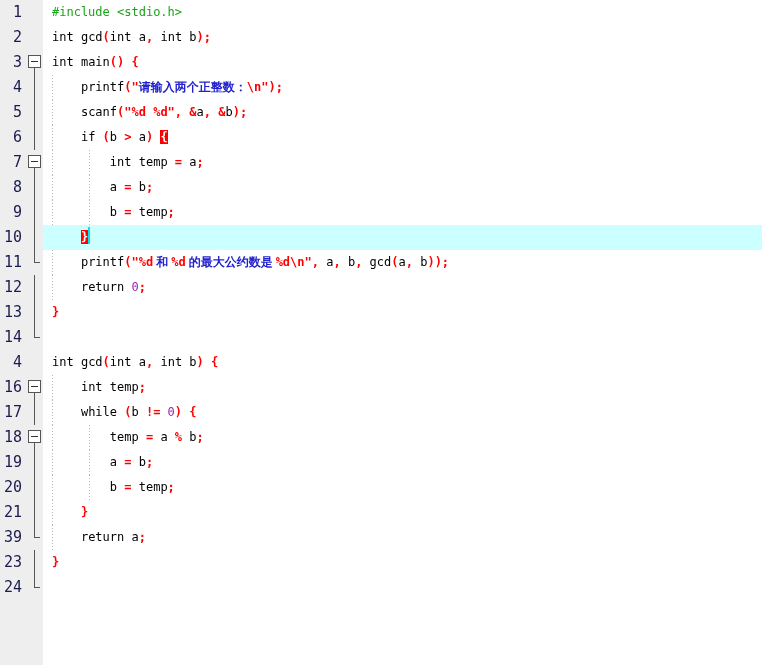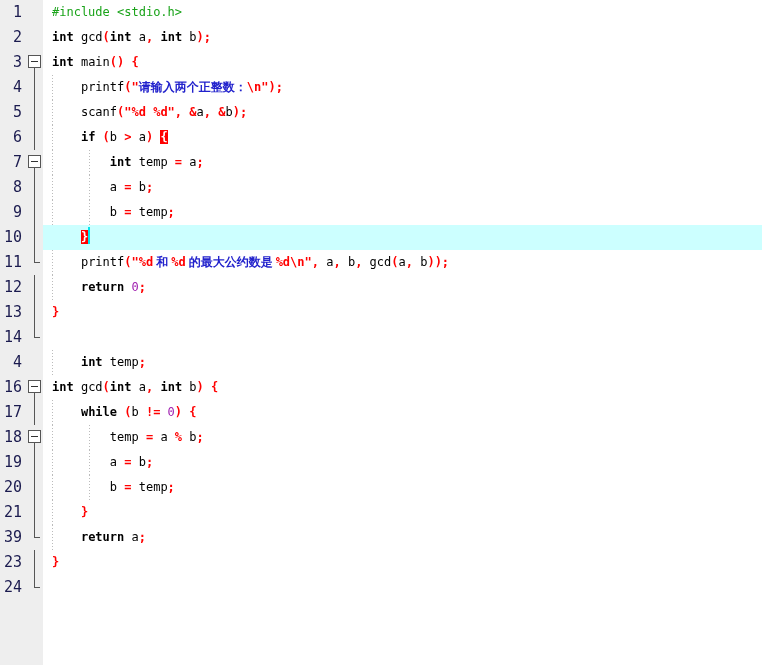--- a/index.html
+++ b/index.html
@@ -116,21 +116,21 @@
     content: "";
     position: absolute;
     left: 0px;
     top: 12px;
     width: 6px;
     height: 1px;
     background: #555555;
   }
 
   
-  .kw       { color: #000000; font-weight: bold; }
+  .kw       { color: #000000; font-weight: normal; }
   .id       { color: #000000; }
   .punc     { color: #ff0000; font-weight: bold; }
   .op       { color: #ff0000; font-weight: bold; }
   .num-lit  { color: #a020b0; }
   .pre      { color: #19a319; }
   .str      { color: #ff0000; font-weight: bold; }
   .str-cjk  { color: #2222cc; font-weight: bold; font-family: Liberation Serif, serif; }
   .brace-hl { background: #ff0000; color: #ffffff; font-weight: bold; }
   .caret {
     display: inline-block;
@@ -331,23 +331,23 @@
     <div class="line highlight"><span class="codetext">    <span class="brace-hl">}</span><span class="caret"></span></span></div>
 
     <div class="line"><span class="iguide l1"></span><span class="codetext">    <span class="id">printf</span><span class="str">("%d</span><span class="str-cjk"> 和 </span><span class="str">%d</span><span class="str-cjk"> 的最大公约数是 </span><span class="str">%d\n"</span><span class="punc">,</span><span class="id"> a</span><span class="punc">,</span><span class="id"> b</span><span class="punc">,</span><span class="id"> gcd</span><span class="punc">(</span><span class="id">a</span><span class="punc">,</span><span class="id"> b</span><span class="punc">));</span></span></div>
 
     <div class="line"><span class="iguide l1"></span><span class="codetext">    <span class="kw">return</span><span class="num-lit"> 0</span><span class="punc">;</span></span></div>
 
     <div class="line"><span class="codetext"><span class="punc">}</span></span></div>
 
     <div class="line"><span class="codetext"> </span></div>
 
+    <div class="line"><span class="codetext"><span class="kw">int</span><span class="id"> gcd</span><span class="punc">(</span><span class="kw">int</span><span class="id"> a</span><span class="punc">,</span><span class="kw"> int</span><span class="id"> b</span><span class="punc">) </span><span class="punc">{</span></span></div>
+
     <div class="line"><span class="iguide l1"></span><span class="codetext">    <span class="kw">int</span><span class="id"> temp</span><span class="punc">;</span></span></div>
-
-    <div class="line"><span class="codetext"><span class="kw">int</span><span class="id"> gcd</span><span class="punc">(</span><span class="kw">int</span><span class="id"> a</span><span class="punc">,</span><span class="kw"> int</span><span class="id"> b</span><span class="punc">) </span><span class="punc">{</span></span></div>
 
     <div class="line"><span class="iguide l1"></span><span class="codetext">    <span class="kw">while</span><span class="punc"> (</span><span class="id">b </span><span class="op">!=</span><span class="num-lit"> 0</span><span class="punc">) </span><span class="punc">{</span></span></div>
 
     <div class="line"><span class="iguide l1"></span><span class="iguide l2"></span><span class="codetext">        <span class="id">temp </span><span class="op">=</span><span class="id"> a </span><span class="op">%</span><span class="id"> b</span><span class="punc">;</span></span></div>
 
     <div class="line"><span class="iguide l1"></span><span class="iguide l2"></span><span class="codetext">        <span class="id">a </span><span class="op">=</span><span class="id"> b</span><span class="punc">;</span></span></div>
 
     <div class="line"><span class="iguide l1"></span><span class="iguide l2"></span><span class="codetext">        <span class="id">b </span><span class="op">=</span><span class="id"> temp</span><span class="punc">;</span></span></div>
 
     <div class="line"><span class="iguide l1"></span><span class="codetext">    <span class="punc">}</span></span></div>

